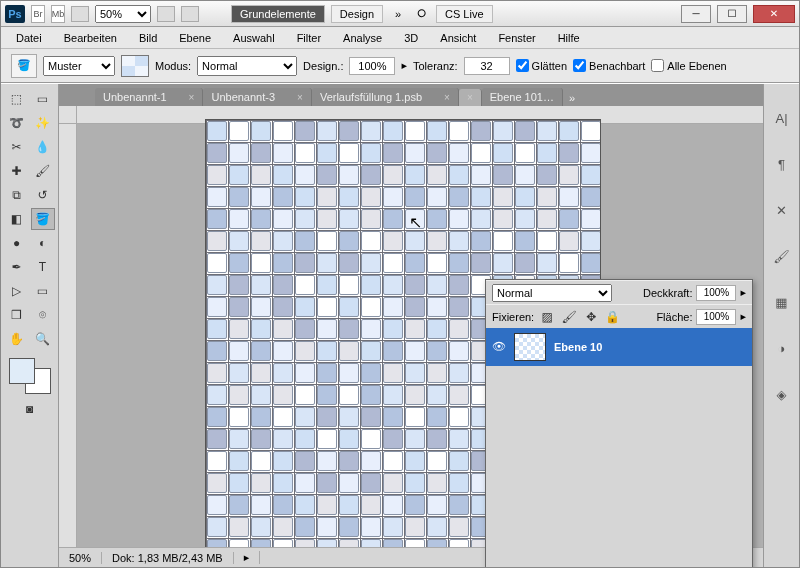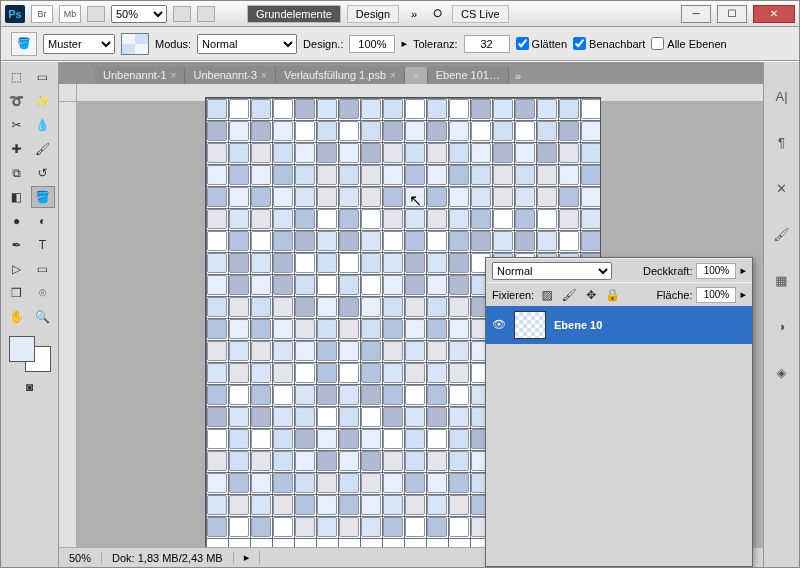--- a/index.html
+++ b/index.html
@@ -1,21 +1,21 @@
 <!DOCTYPE html>
 <html><head>
 <meta charset="utf-8">
 <style>
   * { box-sizing: border-box; margin: 0; padding: 0; font-family: Tahoma, Arial, sans-serif; font-size: 11px; user-select: none; }
   body { background: #b0b0b0; width: 800px; height: 568px; overflow: hidden; position: relative; }
   .window { width: 800px; height: 568px; background: #e8e8e8; border: 1px solid #888; display: flex; flex-direction: column; }
   
   .titlebar { height: 26px; background: linear-gradient(#fafafa,#e0e0e0); border-bottom: 1px solid #999; display:flex; align-items:center; padding: 0 4px; gap: 6px; }
   .titlebar .logo { width:20px; height:18px; background:#062a45; color:#4fa4e8; font-weight:bold; display:flex; align-items:center; justify-content:center; font-size:11px; border-radius:2px;}
-  .titlebar .sbox { width:22px; height:18px; background:#fff; border:1px solid #aaa; display:flex; align-items:center; justify-content:center; font-size:9px; color:#555;}
+  .titlebar .sbox { width:14px; height:18px; background:#fff; border:1px solid #aaa; display:flex; align-items:center; justify-content:center; font-size:9px; color:#555;}
   .titlebar .ico { width:18px; height:16px; background:#ddd; border:1px solid #aaa;}
   .titlebar select.zoom { height:18px; font-size:11px; width:56px;}
   .titlebar .flex {flex:1;}
   .titlebar .wbtn { width:30px; height:18px; border:1px solid #888; background:#eee; font-size:10px; text-align:center; line-height:16px;}
   .titlebar .wbtn.close { background:#c75050; color:#fff; border-color:#a03030; width:42px;}
   .titlebar .wkbtn { padding:2px 8px; border:1px solid #bbb; background:#f0f0f0; display:inline-block;}
   .titlebar .wkbtn.active { background:#555; color:#fff;}
   
   .menubar { height:22px; background:#e8e8e8; border-bottom:1px solid #bbb; display:flex; align-items:center; padding:0 6px; gap:4px;}
   .menubar .m { padding: 2px 9px; }
@@ -35,21 +35,21 @@
   .trow { display:flex; gap:2px; margin-bottom:2px; justify-content:center;}
   .tbtn { width:24px; height:22px; background:#d6d6d6; border:1px solid transparent; display:flex; align-items:center; justify-content:center; font-size:12px; color:#333;}
   .tbtn.active { background:#bcbcbc; border:1px solid #888;}
   .colorwell { width:42px; height:36px; position:relative; margin: 6px auto 4px; }
   .colorwell .fg,.colorwell .bg { width:26px; height:26px; border:1px solid #555; position:absolute;}
   .colorwell .fg { background:#e0ecf8; top:0; left:0; z-index:2;}
   .colorwell .bg { background:#fff; bottom:0; right:0;}
   
   .docarea { flex:1; display:flex; flex-direction:column; background:#b0b0b0; position:relative;}
   .tabstrip { height:22px; background:#939393; display:flex; align-items:flex-end; padding-left:36px; gap:0; overflow:hidden; }
-  .dtab { padding:3px 8px; background:#8c8c8c; color:#eee; font-size:10px; border-right:1px solid #777; display:flex; align-items:center; gap:4px; border-top-left-radius:3px; border-top-right-radius:3px;}
+  .dtab { padding:3px 8px; background:#8c8c8c; color:#eee; font-size:10px; border-right:1px solid #777; display:flex; align-items:center; gap:22px; border-top-left-radius:3px; border-top-right-radius:3px;}
   .dtab.active { background:#b0b0b0; color:#111;}
   .dtab .x { font-size:10px; color:#ccc; }
   .tabstrip .more {padding:2px 6px; color:#eee;}
   .canvaswrap { flex:1; position:relative; overflow:hidden;}
   .ruler-h { position:absolute; left:18px; right:0; top:0; height:18px; background:#e0e0e0; border-bottom:1px solid #aaa;}
   .ruler-v { position:absolute; top:18px; bottom:0; left:0; width:18px; background:#e0e0e0; border-right:1px solid #aaa;}
   .ruler-c { position:absolute; top:0;left:0;width:18px;height:18px;background:#e0e0e0;border-right:1px solid #aaa;border-bottom:1px solid #aaa;}
   .canvas { position:absolute; top:13px; left:146px; width:396px; height:480px; background:#fff; border:1px solid #555;
     background-image:
       linear-gradient(#6f6f77 1px, transparent 1px),
@@ -97,20 +97,33 @@
     <span class="wkbtn">Design</span>
     <span style="padding:0 6px;">»</span>
     <span style="padding:0 4px;">⭘</span>
     <span class="wkbtn">CS Live</span>
     <div class="flex"></div>
     <div class="wbtn">─</div>
     <div class="wbtn">☐</div>
     <div class="wbtn close">✕</div>
   </div>
 
+  <div class="menubar">
+    <span class="m">Datei</span>
+    <span class="m">Bearbeiten</span>
+    <span class="m">Bild</span>
+    <span class="m">Ebene</span>
+    <span class="m">Auswahl</span>
+    <span class="m">Filter</span>
+    <span class="m">Analyse</span>
+    <span class="m">3D</span>
+    <span class="m">Ansicht</span>
+    <span class="m">Fenster</span>
+    <span class="m">Hilfe</span>
+  </div>
 
   <div class="optbar">
     <div class="toolslot">🪣</div>
     <select style="width:72px;"><option>Muster</option></select>
     <div class="swatch"></div>
     <span>Modus:</span>
     <select style="width:100px;"><option>Normal</option></select>
     <span>Design.:</span>
     <input type="text" value="100%" style="">
     <span>▸</span>

